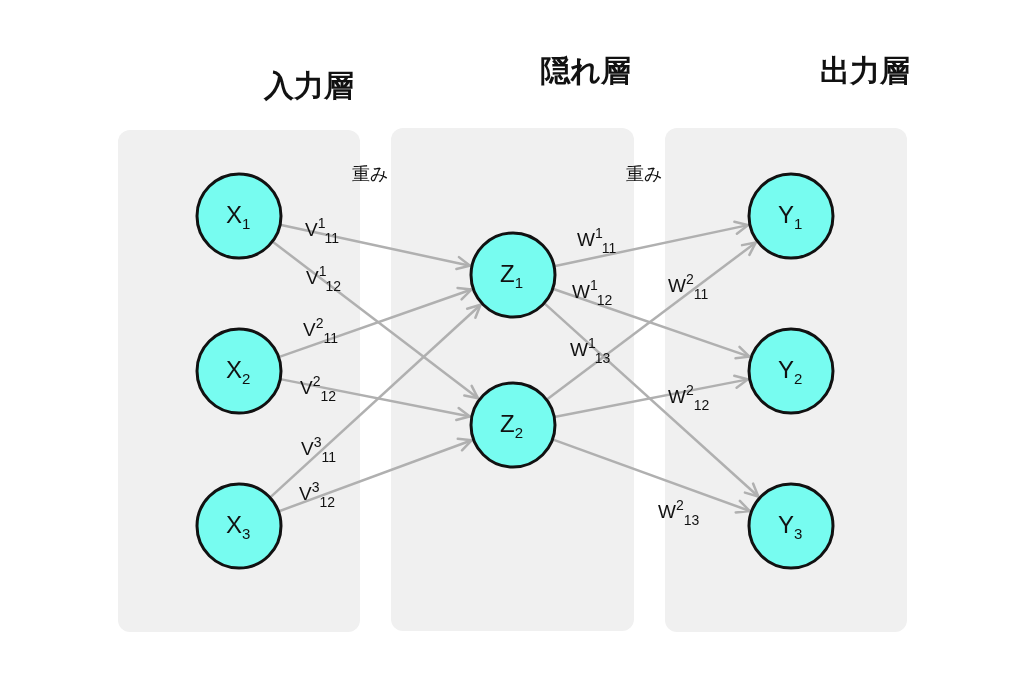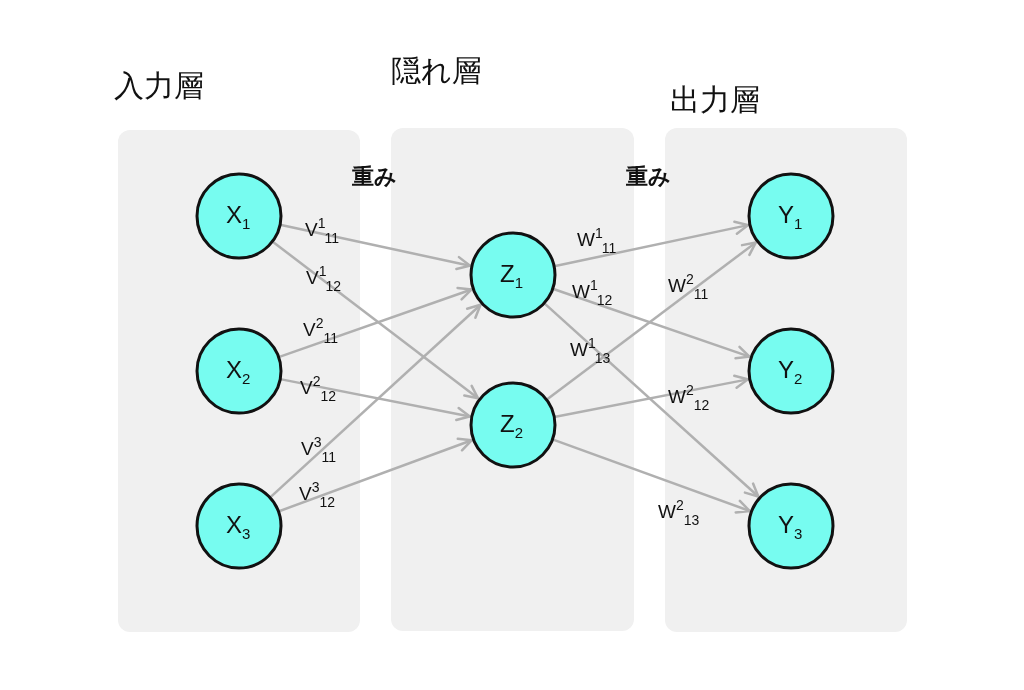--- a/index.html
+++ b/index.html
@@ -1,38 +1,38 @@
 <!DOCTYPE html>
 <html><head>
 <meta charset="utf-8">
 <style>
   html,body{margin:0;padding:0;background:#ffffff;}
   body{width:1024px;height:690px;position:relative;overflow:hidden;font-family:"DejaVu Sans",sans-serif;}
   .panel{position:absolute;background:#f0f0f0;border-radius:12px;}
-  .layer-title{position:absolute;font-family:"DejaVu Sans",sans-serif;font-weight:normal;font-size:30px;color:#111;text-align:left;width:240px;}
-  .weights-label{position:absolute;font-family:"DejaVu Sans",sans-serif;font-weight:bold;font-size:22px;color:#111;}
+  .layer-title{position:absolute;font-family:"DejaVu Sans",sans-serif;font-weight:bold;font-size:30px;color:#111;text-align:right;width:240px;}
+  .weights-label{position:absolute;font-family:"DejaVu Sans",sans-serif;font-weight:normal;font-size:18px;color:#111;}
   svg{position:absolute;left:0;top:0;}
   .node-circle{fill:#77fcf0;stroke:#111;stroke-width:3;}
   .node-text{font-family:"Liberation Sans",sans-serif;font-size:24px;fill:#111;}
   .node-sub{font-size:15px;}
   .edge{stroke:#b0b0b0;stroke-width:2.5;fill:none;}
   .arrow-head{stroke:#b0b0b0;stroke-width:2.5;fill:none;stroke-linecap:round;}
   .w-text{font-family:"Liberation Sans",sans-serif;font-size:19px;fill:#111;}
   .w-sup,.w-sub{font-size:14px;}
 </style>
 </head>
 <body>
 
 <div class="panel" style="left:118px;top:130px;width:242px;height:502px;"></div>
 <div class="panel" style="left:391px;top:128px;width:243px;height:503px;"></div>
 <div class="panel" style="left:665px;top:128px;width:242px;height:504px;"></div>
 
 <div class="layer-title" style="left:114px;top:66px;">入力層</div>
 <div class="layer-title" style="left:391px;top:51px;">隠れ層</div>
-<div class="layer-title" style="left:670px;top:80px;">出力層</div>
+<div class="layer-title" style="left:670px;top:51px;">出力層</div>
 
 <div class="weights-label" style="left:352px;top:162px;">重み</div>
 <div class="weights-label" style="left:626px;top:162px;">重み</div>
 
 <svg id="net" width="1024" height="690">
     <g>
       <g>
         <line x1="280.05890928093805" y1="224.84115199845016" x2="469.9859045628268" y2="265.7378407635284" class="edge"></line>
         <polyline points="456.380247133178,269.037247665843 469.9859045628268,265.7378407635284 458.9439780672876,257.1311073955712" class="arrow-head"></polyline>
       </g>

